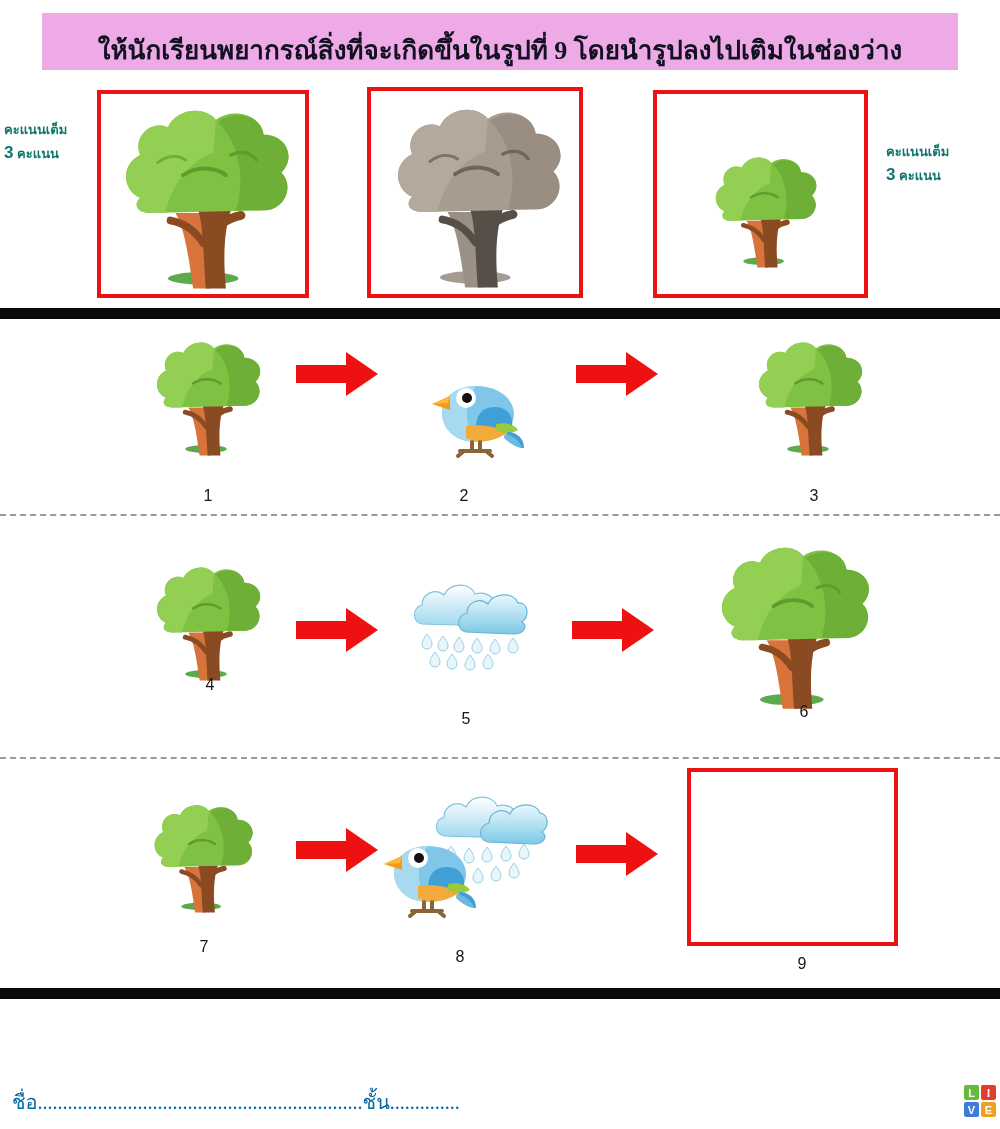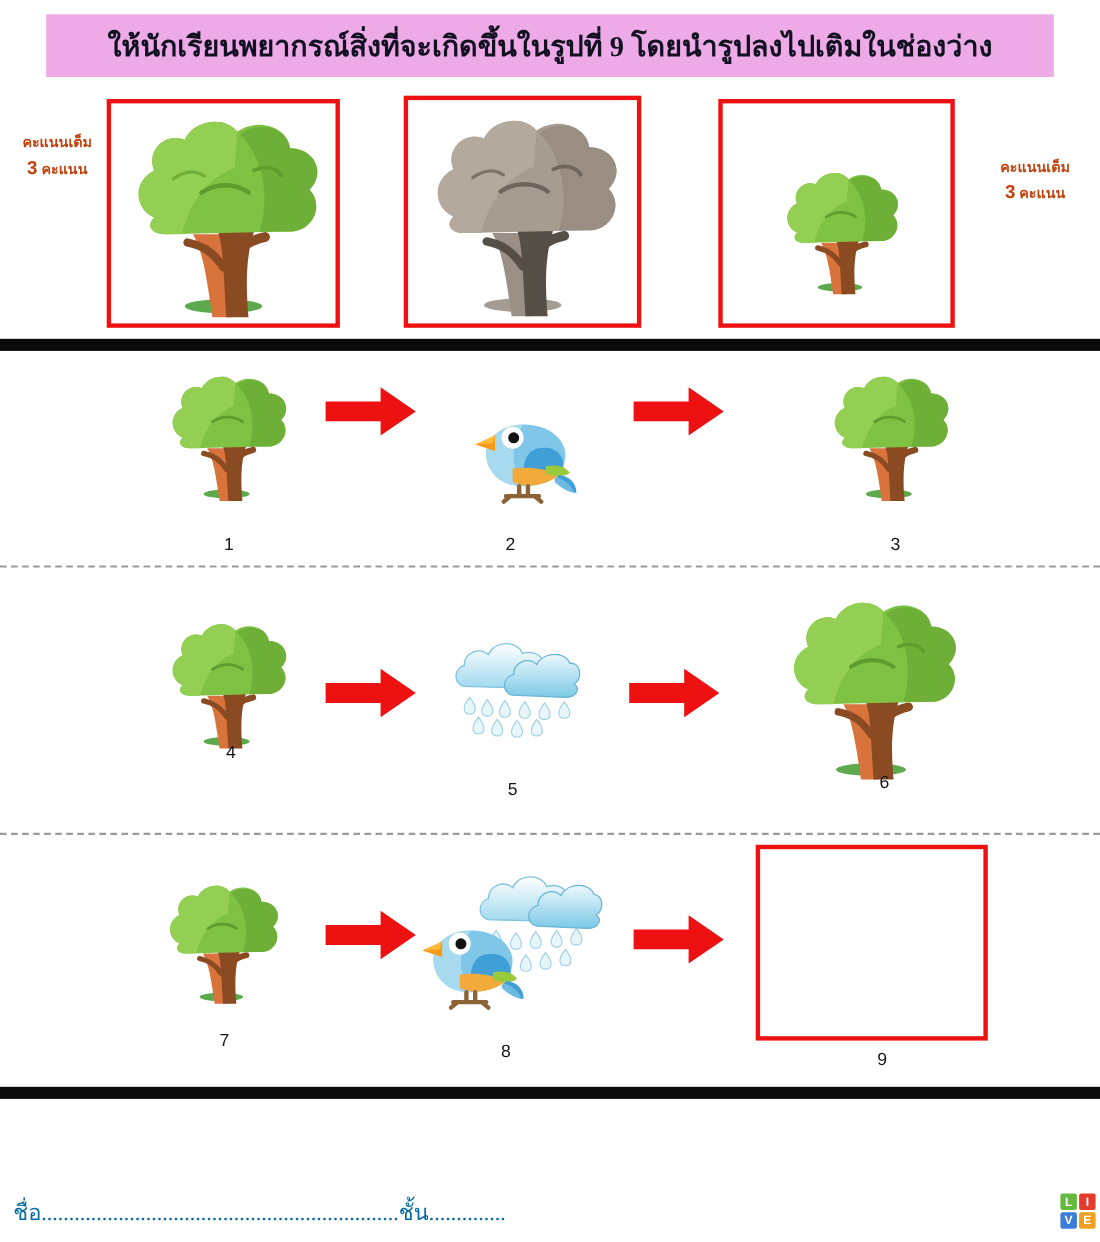--- a/index.html
+++ b/index.html
@@ -18,41 +18,41 @@
   }
   .page { position: relative; width: 1000px; height: 1129px; }
 
   
   .title-band {
     position: absolute;
     left: 42px; top: 13px;
     width: 916px; height: 57px;
     background: #eeaae6;
     display: flex;
-    align-items: center;
+    align-items: flex-end;
     justify-content: center;
   }
   .title-text {
     font-family: "Liberation Serif", "DejaVu Serif", serif;
     font-size: 26px;
     font-weight: 700;
     color: #111122;
     letter-spacing: 0px;
     white-space: nowrap;
   }
 
   
   .score-label {
     position: absolute;
     font-family: "Liberation Sans", sans-serif;
-    color: #c2410c;
+    color: #0f766e;
     font-size: 13px;
     font-weight: 700;
     line-height: 1.55;
-    text-align: center;
+    text-align: left;
   }
   .score-label .big { font-size: 17px; font-weight: 700; }
   .score-left  { left: 4px;  top: 120px; width: 96px; }
   .score-right { right: 4px; top: 142px; width: 110px; }
 
   
   .topbox {
     position: absolute;
     border: 4px solid #ee1111;
     background: #ffffff;

